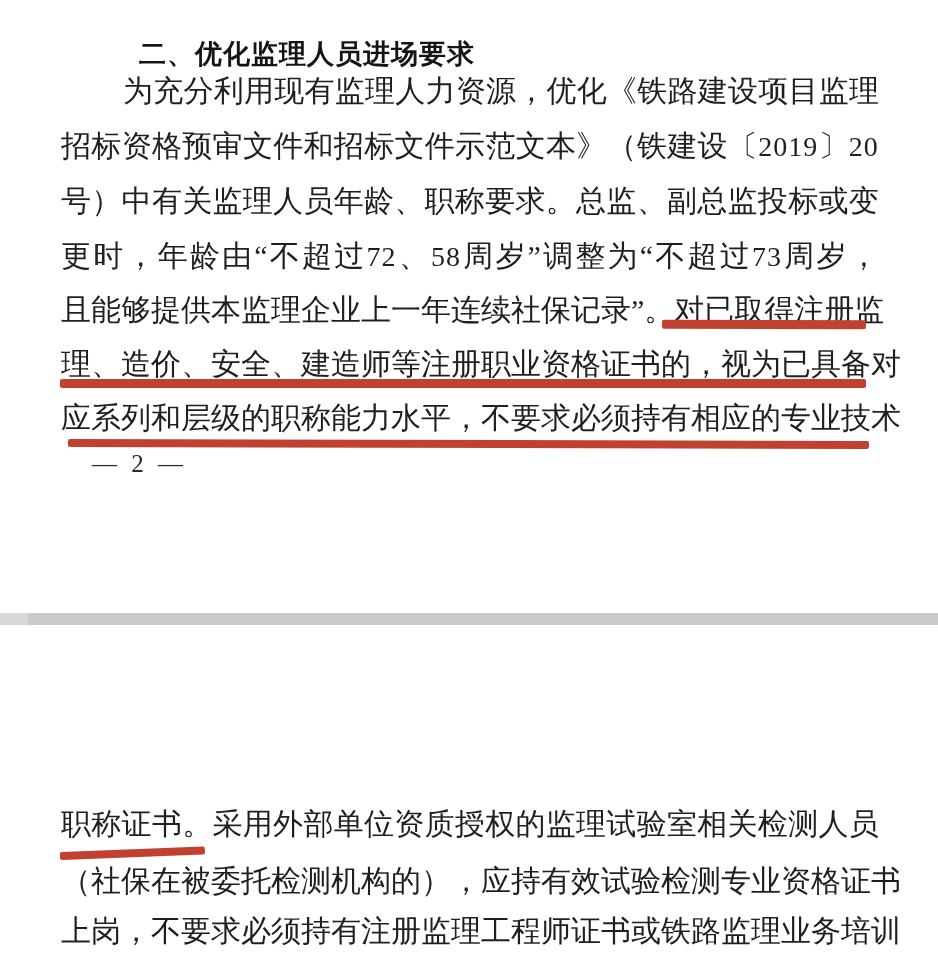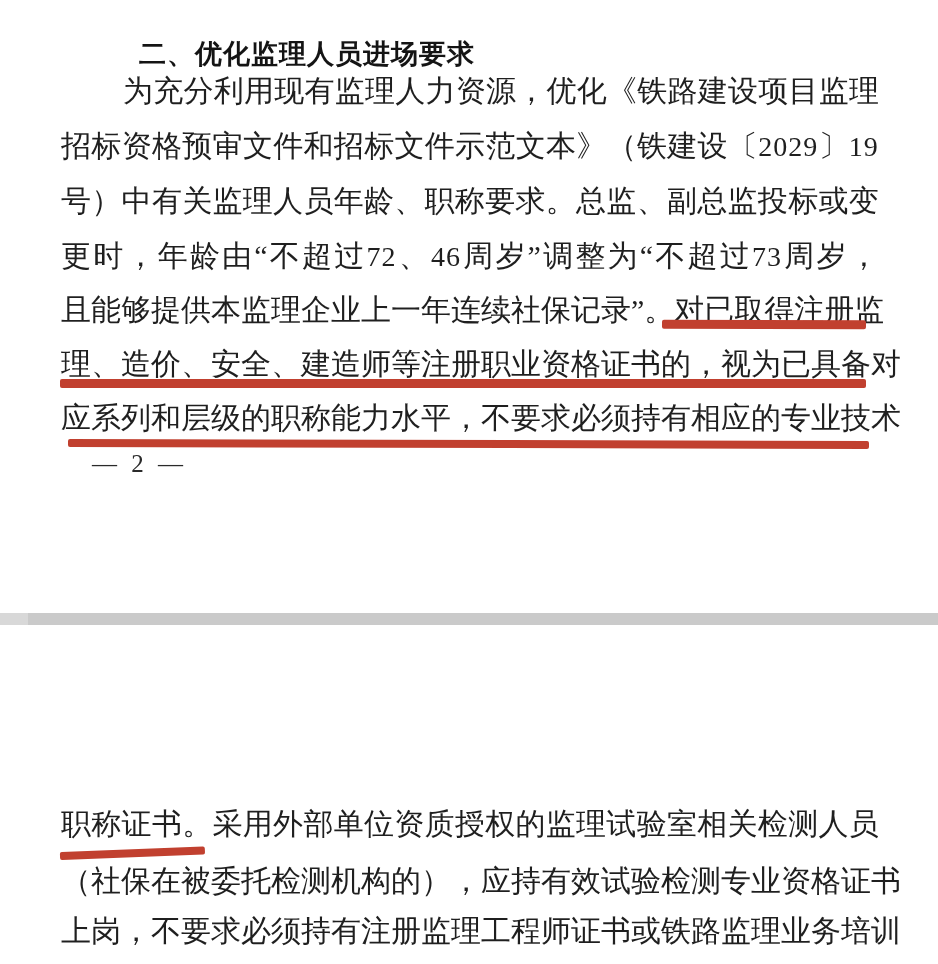--- a/index.html
+++ b/index.html
@@ -132,23 +132,23 @@
         <span>示</span>
         <span>范</span>
         <span>文</span>
         <span>本</span>
         <span>》</span>
         <span>（</span>
         <span>铁</span>
         <span>建</span>
         <span>设</span>
         <span>〔</span>
-        <span class="num">2029</span>
+        <span class="num">2019</span>
         <span>〕</span>
-        <span class="num">19</span>
+        <span class="num">20</span>
       </div>
     <div class="jline l2">
         <span>号</span>
         <span>）</span>
         <span>中</span>
         <span>有</span>
         <span>关</span>
         <span>监</span>
         <span>理</span>
         <span>人</span>
@@ -178,21 +178,21 @@
         <span>，</span>
         <span>年</span>
         <span>龄</span>
         <span>由</span>
         <span>“</span>
         <span>不</span>
         <span>超</span>
         <span>过</span>
         <span class="num">72</span>
         <span>、</span>
-        <span class="num">46</span>
+        <span class="num">58</span>
         <span>周</span>
         <span>岁</span>
         <span>”</span>
         <span>调</span>
         <span>整</span>
         <span>为</span>
         <span>“</span>
         <span>不</span>
         <span>超</span>
         <span>过</span>

